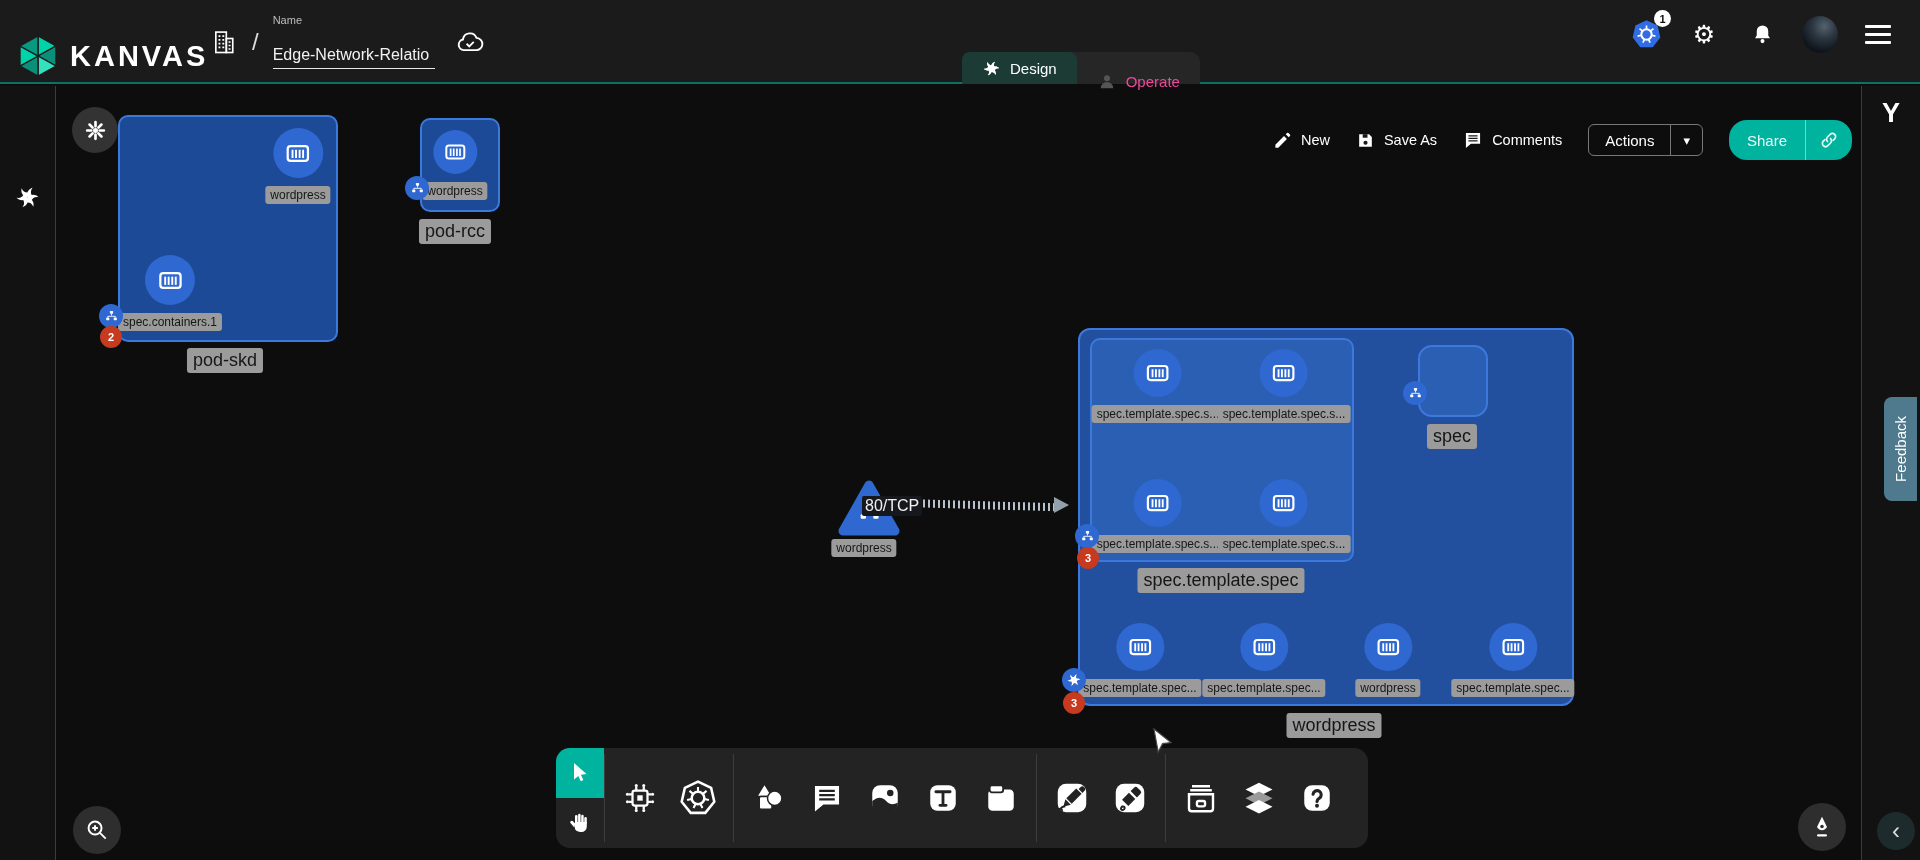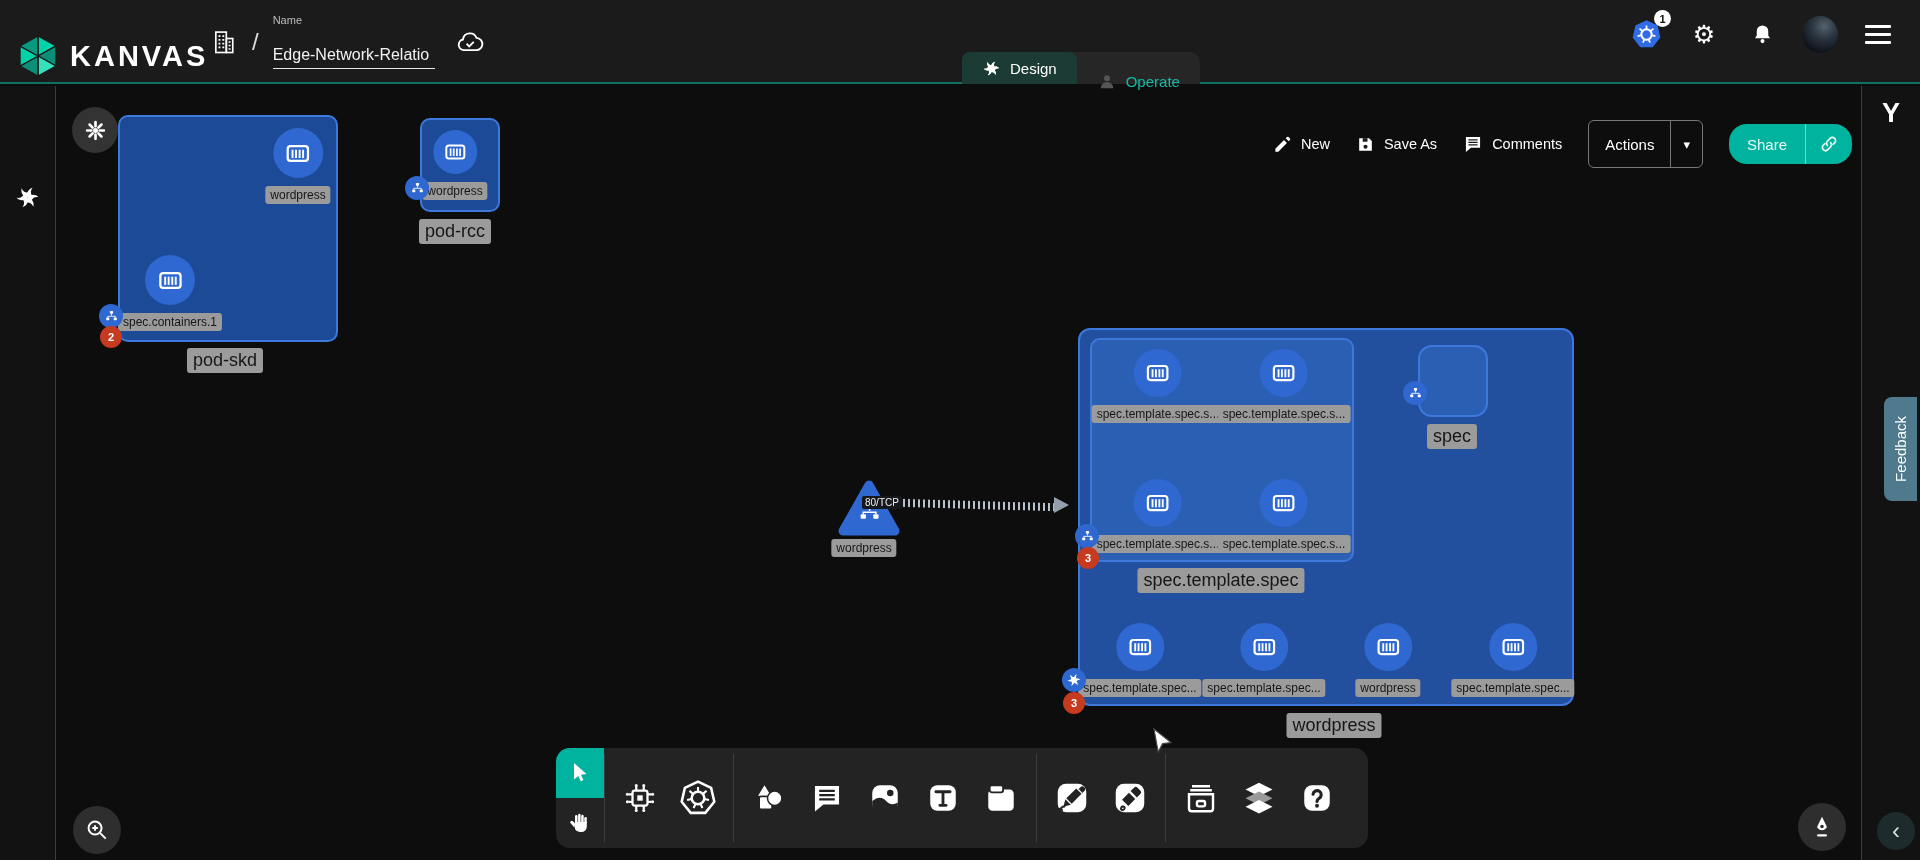--- a/index.html
+++ b/index.html
@@ -19,21 +19,21 @@
   #name-label { color:#bdbdbd; font-size:11px; }
   #name-input { background:transparent; border:none; border-bottom:1px solid #e8e8e8; color:#f2f2f2;
                 font-size:16px; width:162px; padding:2px 0 4px 0; font-family:"Liberation Sans",sans-serif; outline:none; }
   #cloud-save { margin-left:6px; }
 
   
   #tabs { position:absolute; left:962px; top:52px; height:32px; display:flex; background:#262626;
           border-radius:10px 10px 0 0; }
   .tab { display:flex; align-items:center; gap:9px; padding:0 20px; font-size:15px; cursor:pointer; }
   .tab.active { background:#1c3b34; color:#fff; border-radius:8px 8px 0 0; }
-  .tab.inactive { color:#14b8a6;margin-top:27px; }
+  .tab.inactive { color:#ec4899;margin-top:27px; }
 
   
   #hdr-right { right:24px; top:16px; gap:22px; }
   .hicon { position:relative; display:flex; align-items:center; justify-content:center; width:36px; height:36px; cursor:pointer; }
   #k8s-count { position:absolute; top:-6px; right:-7px; width:17px; height:17px; background:#fff; color:#111;
                font-size:11px; font-weight:700; border-radius:50%; display:flex; align-items:center; justify-content:center; }
   #gear-glyph { color:#fff; font-size:25px; line-height:1; }
   #avatar { width:37px; height:37px; border-radius:50%;
             background:radial-gradient(circle at 62% 28%, #55636f 0%, #2c3742 34%, #10151c 72%, #05070a 100%); }
   #hamburger { display:flex; flex-direction:column; gap:5px; }
@@ -46,21 +46,21 @@
 
   .circle-btn { position:absolute; border-radius:50%; display:flex; align-items:center; justify-content:center; cursor:pointer; }
   #collapse-right-btn { left:15px; top:726px; width:38px; height:38px; background:#1e2b2c; color:#ddd; font-size:20px; position:absolute; }
   #zoom-btn { left:73px; top:806px; width:48px; height:48px; background:#2e2e2e; z-index:20; }
   #pen-nib-btn { left:1798px; top:803px; width:48px; height:48px; background:#2e2e2e; z-index:20; }
   #canvas-gear-btn { left:72px; top:107px; width:46px; height:46px; background:#333; z-index:20; }
 
   
   #action-row { position:absolute; right:68px; top:120px; display:flex; align-items:center; gap:26px; z-index:40; }
   .act-btn { display:flex; align-items:center; gap:9px; color:#fff; font-size:14.5px; cursor:pointer; }
-  #actions-split { display:flex; align-items:stretch; border:1px solid #777; border-radius:6px; overflow:hidden; height:48px; }
+  #actions-split { display:flex; align-items:stretch; border:1px solid #777; border-radius:6px; overflow:hidden; height:32px; }
   #actions-main { display:flex; align-items:center; padding:0 16px; color:#fff; font-size:15px; cursor:pointer; }
   #actions-caret { display:flex; align-items:center; padding:0 12px; border-left:1px solid #777; color:#fff; cursor:pointer; font-size:13px; }
   #share-split { display:flex; align-items:stretch; background:#00B39F; border-radius:18px; overflow:hidden; height:40px; }
   #share-main { display:flex; align-items:center; padding:0 18px; color:#eafaf7; font-size:15px; cursor:pointer; }
   #share-link { display:flex; align-items:center; padding:0 13px; border-left:1px solid rgba(255,255,255,.45); cursor:pointer; }
 
   
   .kgroup { position:absolute; border:2px solid #3d79dd; border-radius:10px; }
   .fill-a { background:#1d4a96; }
   .fill-b { background:#234f9f; }
@@ -78,21 +78,21 @@
                 display:flex; align-items:center; justify-content:center; z-index:8; cursor:pointer; }
   .badge-red  { position:absolute; width:22px; height:22px; border-radius:50%; background:#c63a20; color:#fff;
                 font-size:11px; font-weight:700; display:flex; align-items:center; justify-content:center; z-index:8; cursor:pointer; }
 
   #svc-triangle { position:absolute; left:838px; top:480px; z-index:6; cursor:pointer; }
   #svc-label { position:absolute; left:864px; top:539px; }
   #edge-line { position:absolute; left:898px; top:501px; width:158px; height:8px; transform:rotate(1.6deg);
                background:repeating-linear-gradient(90deg,#b9c2cc 0 2px, transparent 2px 5px); z-index:5; }
   #edge-arrow { position:absolute; left:1054px; top:497px; width:0; height:0; border-top:8px solid transparent;
                 border-bottom:8px solid transparent; border-left:15px solid #93a0ab; z-index:5; }
-  #edge-label { position:absolute; left:862px; top:496px; background:#15181c; color:#f0f0f0; font-size:10px;
+  #edge-label { position:absolute; left:862px; top:496px; background:#15181c; color:#f0f0f0; font-size:16px;
                 padding:1px 3px; border-radius:2px; z-index:7; }
 
   
   #toolbar { position:absolute; left:556px; top:748px; width:812px; height:100px; background:#232323;
              border-radius:14px; display:flex; align-items:stretch; z-index:25; }
   #tool-col { width:48px; display:flex; flex-direction:column; }
   #tool-cursor { flex:1; background:#00B39F; border-radius:14px 0 0 0; display:flex; align-items:center; justify-content:center; cursor:pointer; }
   #tool-hand { flex:1; display:flex; align-items:center; justify-content:center; border-radius:0 0 0 14px; cursor:pointer; }
   .tb-divider { width:1px; background:#3d3d3d; margin:6px 0; }
   .tb-group { display:flex; align-items:center; padding:0 8px; gap:4px; }

